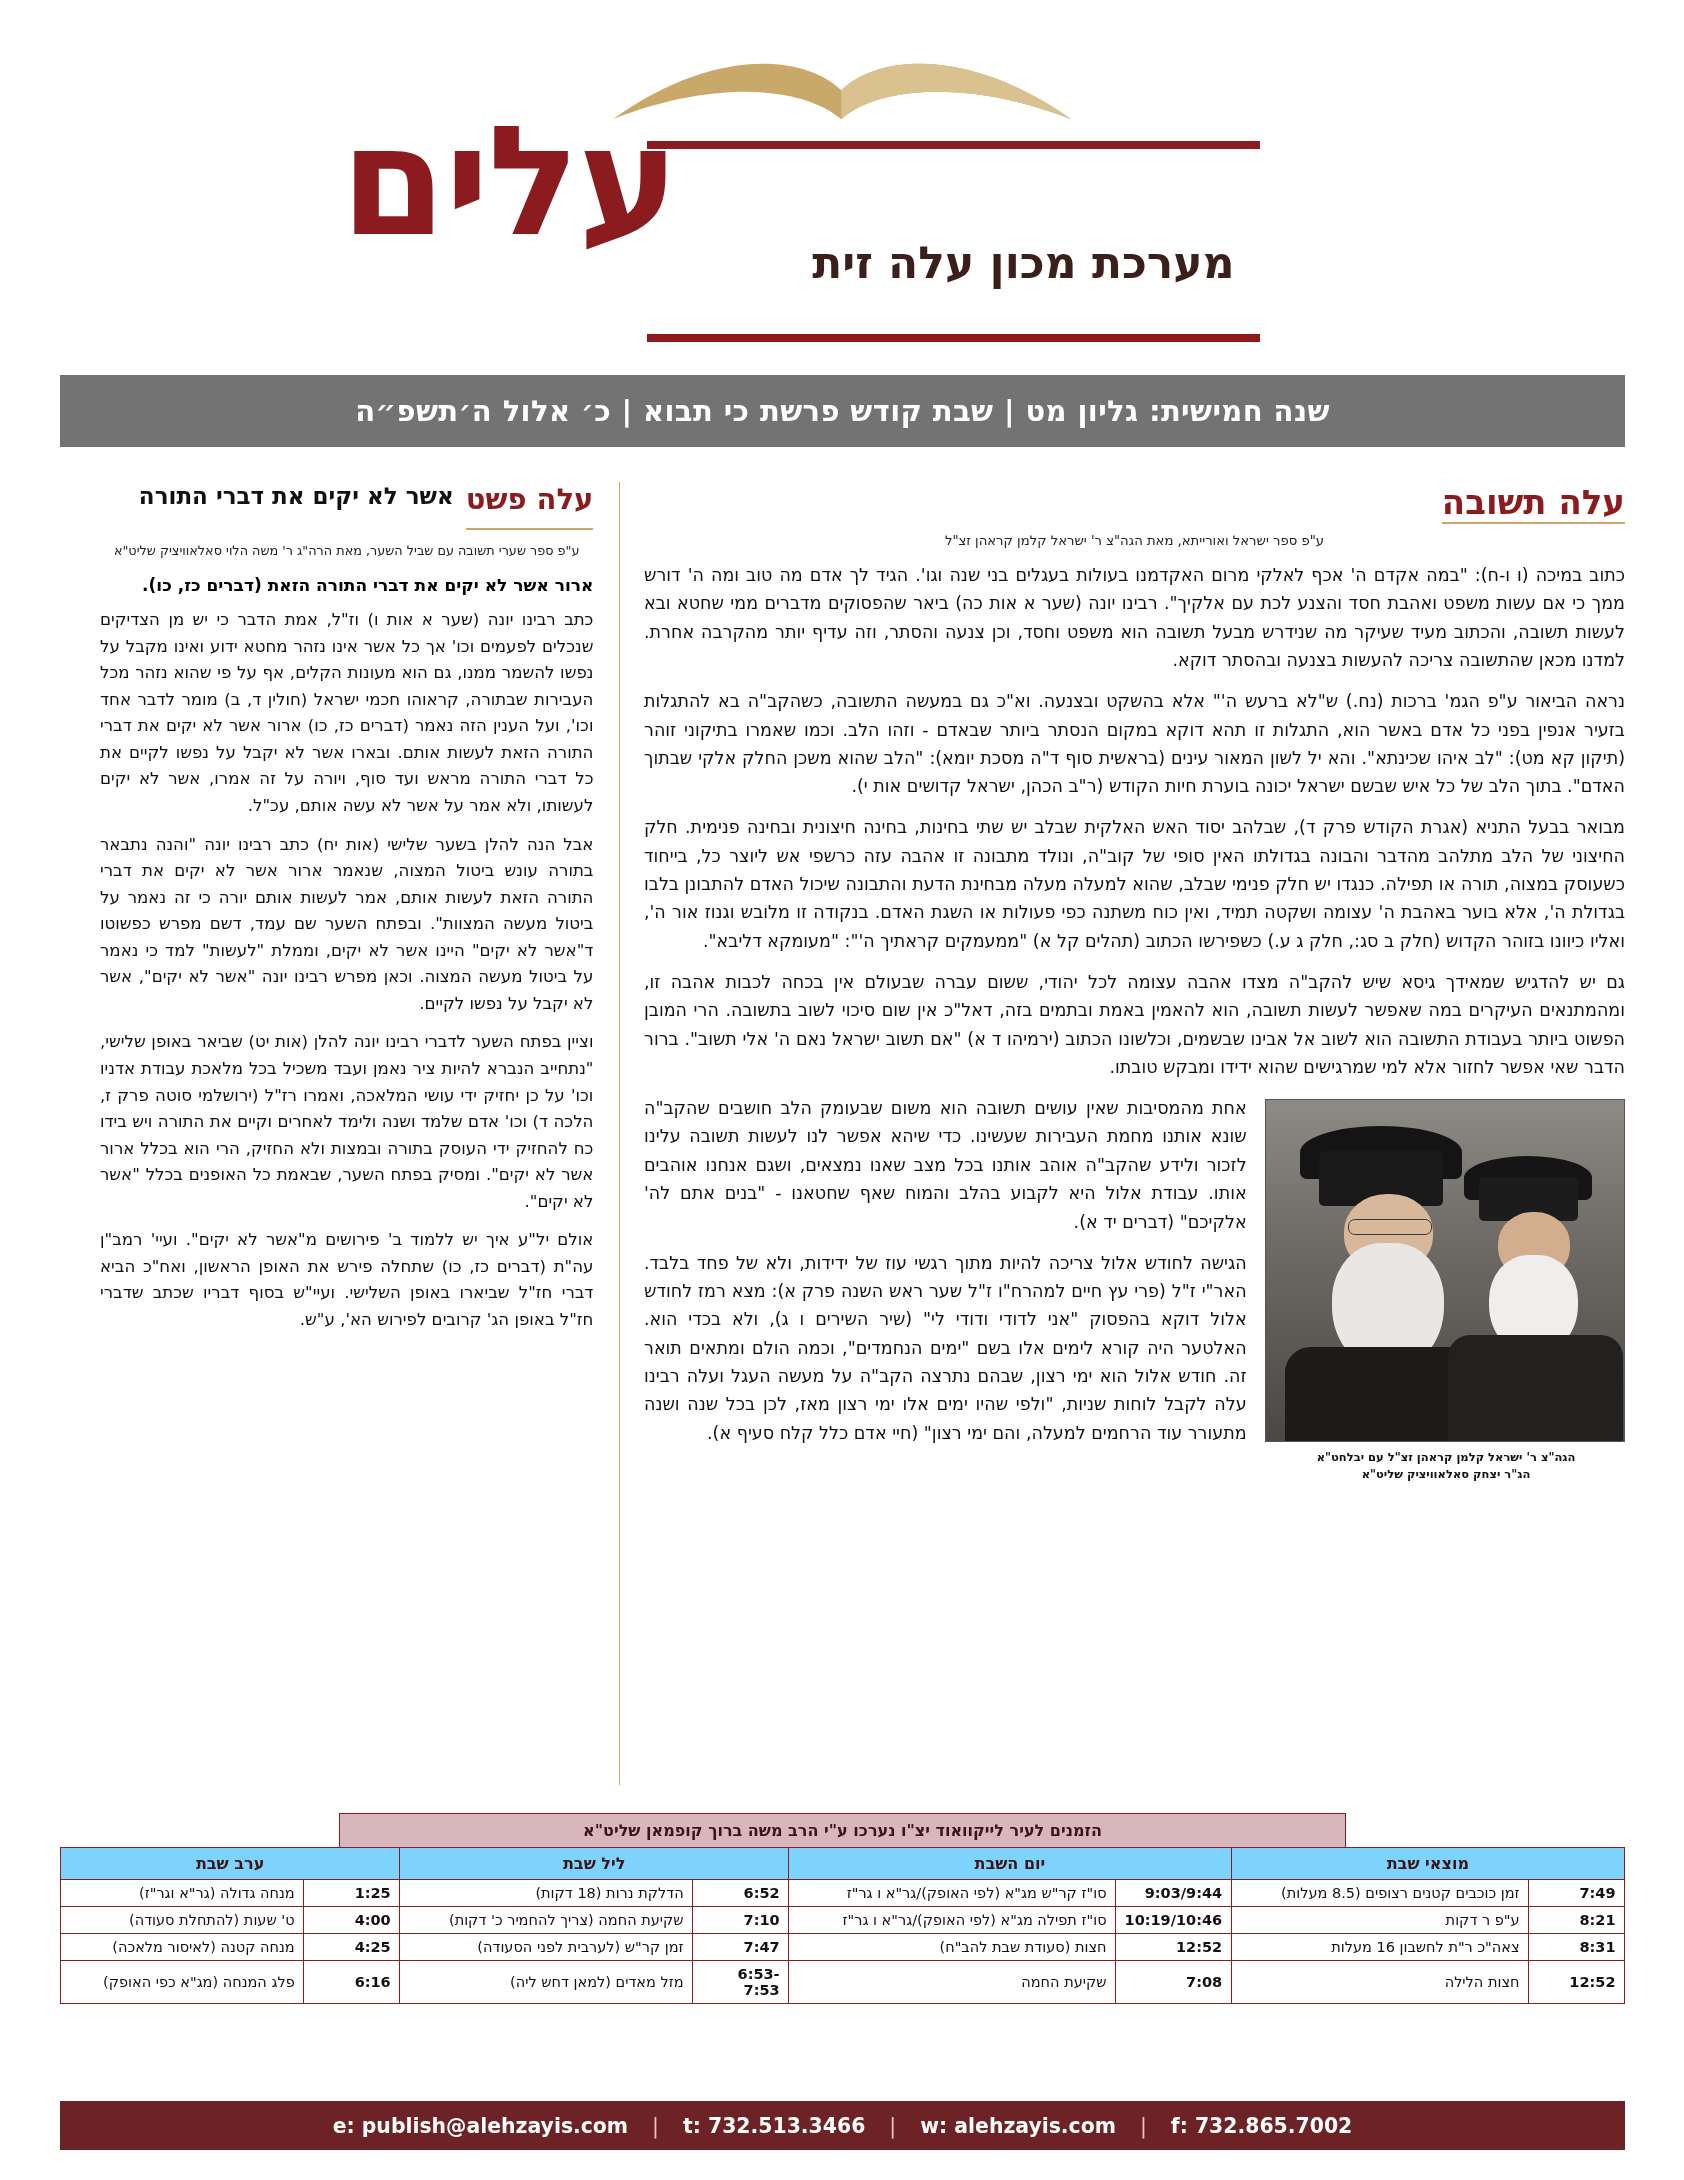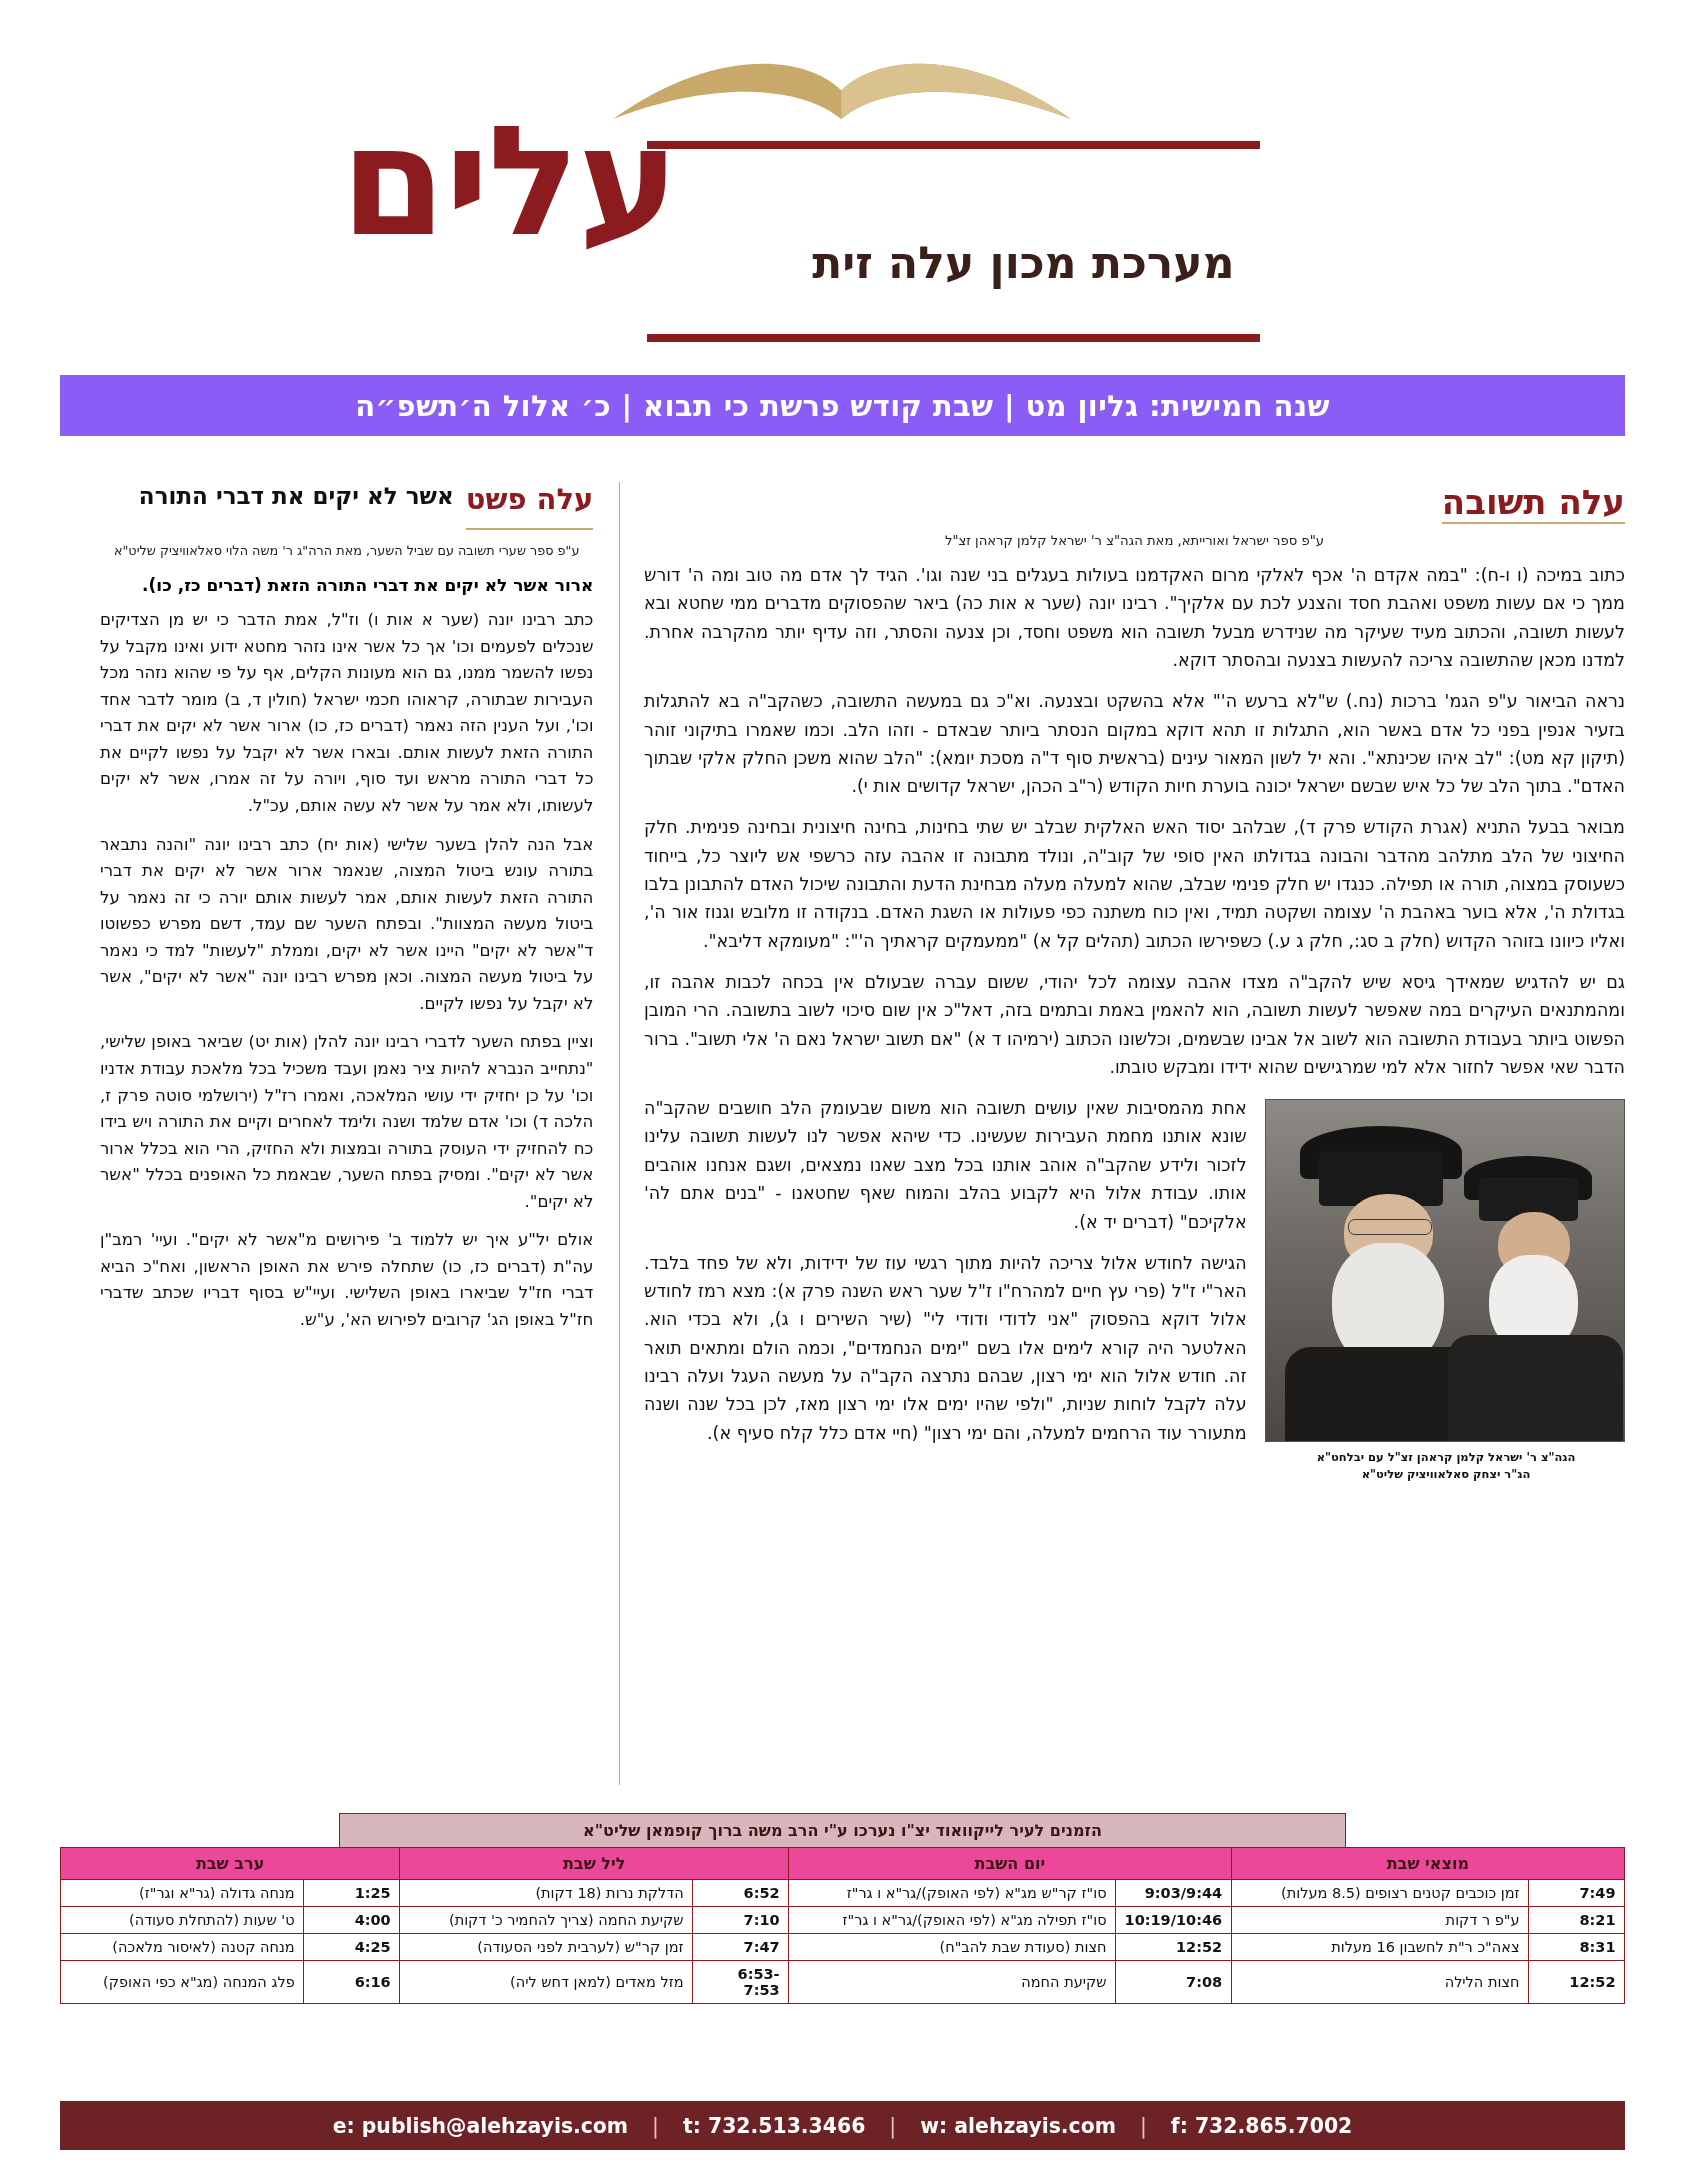--- a/index.html
+++ b/index.html
@@ -30,22 +30,22 @@
     position:absolute;top:150px;right:34px;width:528px;text-align:right;
     font-size:48px;font-weight:bold;color:#3b1f1a;font-family:"DejaVu Sans", sans-serif;
   }
   .sub2{
     position:absolute;top:220px;right:34px;width:528px;text-align:right;
     font-size:44px;font-weight:bold;color:#3b1f1a;font-family:"DejaVu Sans", sans-serif;
   }
 
   
   .titlebar{
-    position:absolute;top:375px;left:60px;right:60px;height:61px;
-    background:#8b5cf6;color:#ffffff;
+    position:absolute;top:375px;left:60px;right:60px;height:72px;
+    background:#737373;color:#ffffff;
     display:flex;align-items:center;justify-content:center;
     font-size:29px;font-weight:bold;font-family:"DejaVu Sans", sans-serif;
     letter-spacing:0.4px;
   }
 
   
   .content{position:absolute;top:482px;right:60px;left:60px;height:1303px;display:flex;gap:0;}
   .col-right{width:1005px;padding-left:24px;box-sizing:border-box;}
   .col-left{width:520px;padding-right:25.6px;box-sizing:border-box;border-right:1.7px solid #c9a96a;}
 
@@ -108,21 +108,21 @@
   
   .zman{position:absolute;top:1813px;right:60px;left:60px;}
   .zman-title{
     width:1005px;margin:0 auto 0 auto;background:#d7b6bc;color:#3d1416;
     text-align:center;font-size:16px;font-weight:bold;padding:6.8px 0;
     border:0.9px solid #8c1b1f;border-bottom:none;
     font-family:"DejaVu Sans", sans-serif;
   }
   table.zt{width:100%;border-collapse:collapse;font-family:"DejaVu Sans", sans-serif;}
   table.zt th{
-    background:#ec4899;color:#3d1416;font-size:16px;font-weight:bold;padding:6px 3.4px;
+    background:#7dd3fc;color:#3d1416;font-size:16px;font-weight:bold;padding:6px 3.4px;
     border:0.9px solid #8c1b1f;text-align:center;
   }
   table.zt td{
     border:0.9px solid #8c1b1f;font-size:14.5px;padding:5.1px 8.5px;color:#111;
   }
   td.lbl{text-align:right;}
   td.val{width:78px;font-weight:bold;}
   .sub-note{font-size:10.6px;}
 
   

